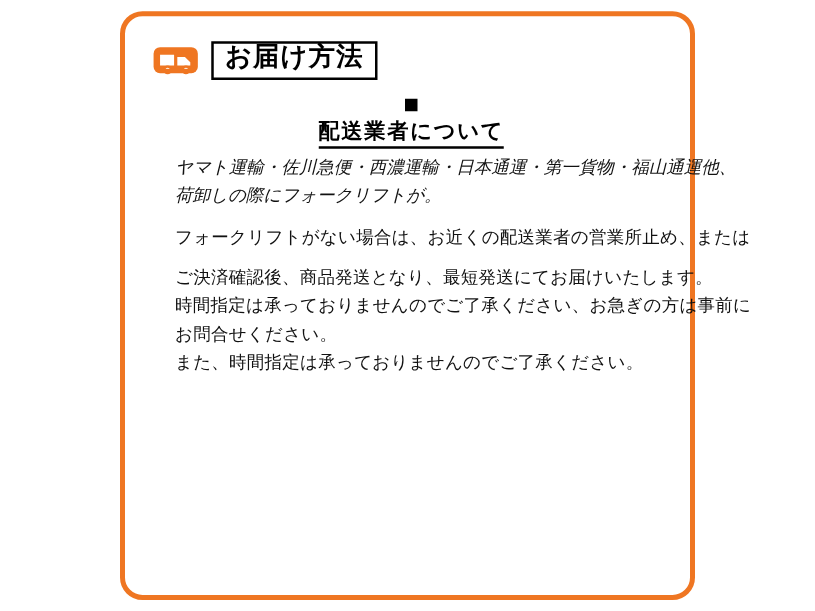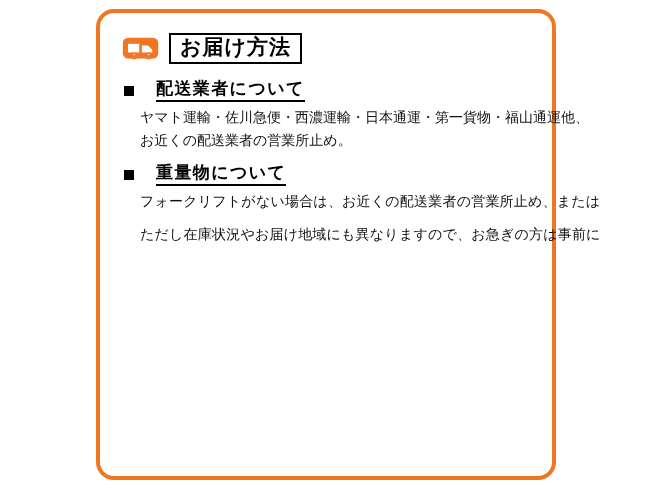--- a/index.html
+++ b/index.html
@@ -41,20 +41,21 @@
     border-radius: 18px;
     box-sizing: border-box;
     padding: 14px 18px 10px 20px;
   }
 
   .title-row {
     display: flex;
     align-items: center;
     gap: 9px;
     margin: 6px 0 14px 2px;
+    font-family: Liberation Mono, monospace;
   }
   .truck-icon {
     width: 38px;
     height: 30px;
     flex: 0 0 auto;
     display: block;
   }
   .title-box {
     border: 2px solid #000000;
     padding: 1px 9px 3px 9px;
@@ -68,22 +69,23 @@
     line-height: 1.1;
     white-space: nowrap;
   }
 
   .section {
     margin: 0 0 10px 0;
   }
   .section-head {
     display: flex;
     align-items: center;
-    gap: 22px;
+    gap: 7px;
     margin: 0 0 4px 4px;
+    flex-direction: column;
   }
   .sq {
     width: 10px;
     height: 10px;
     background: #000;
     flex: 0 0 auto;
     position: relative;
     top: 1px;
   }
   .section-title {
@@ -99,21 +101,21 @@
   .section-body {
     margin-left: 20px;
   }
   .line {
     font-size: 14px;
     color: #111;
     line-height: 1.62;
     letter-spacing: 0.2px;
     white-space: nowrap;
   }
-  .section.s1 .line { letter-spacing: 0px; }
+  .section.s1 .line { letter-spacing: 0px; font-style: italic; }
   .section.s3 { margin-bottom: 0; }
 </style>
 </head>
 <body>
 
 <div id="page">
 
   <div class="side-bar left"></div>
   <div class="side-bar right"></div>
 
@@ -135,34 +137,33 @@
       </span>
     </div>
 
     <div class="section s1">
       <div class="section-head">
         <span class="sq"></span>
         <span class="section-title">配送業者について</span>
       </div>
       <div class="section-body">
         <div class="line">ヤマト運輸・佐川急便・西濃運輸・日本通運・第一貨物・福山通運他、</div>
-        <div class="line">お近くの配送業者の営業所止め。</div>
+        <div class="line">荷卸しの際にフォークリフトが。</div>
       </div>
     </div>
 
     <div class="section s2">
-      <div class="section-head">
-        <span class="sq"></span>
-        <span class="section-title">重量物について</span>
-      </div>
       <div class="section-body">
         <div class="line">フォークリフトがない場合は、お近くの配送業者の営業所止め、または</div>
       </div>
     </div>
 
     <div class="section s3">
       <div class="section-body">
-        <div class="line">ただし在庫状況やお届け地域にも異なりますので、お急ぎの方は事前に</div>
+        <div class="line">ご決済確認後、商品発送となり、最短発送にてお届けいたします。</div>
+        <div class="line">時間指定は承っておりませんのでご了承ください、お急ぎの方は事前に</div>
+        <div class="line">お問合せください。</div>
+        <div class="line">また、時間指定は承っておりませんのでご了承ください。</div>
       </div>
     </div>
 
   </div>
 </div>
 
 </body></html>

